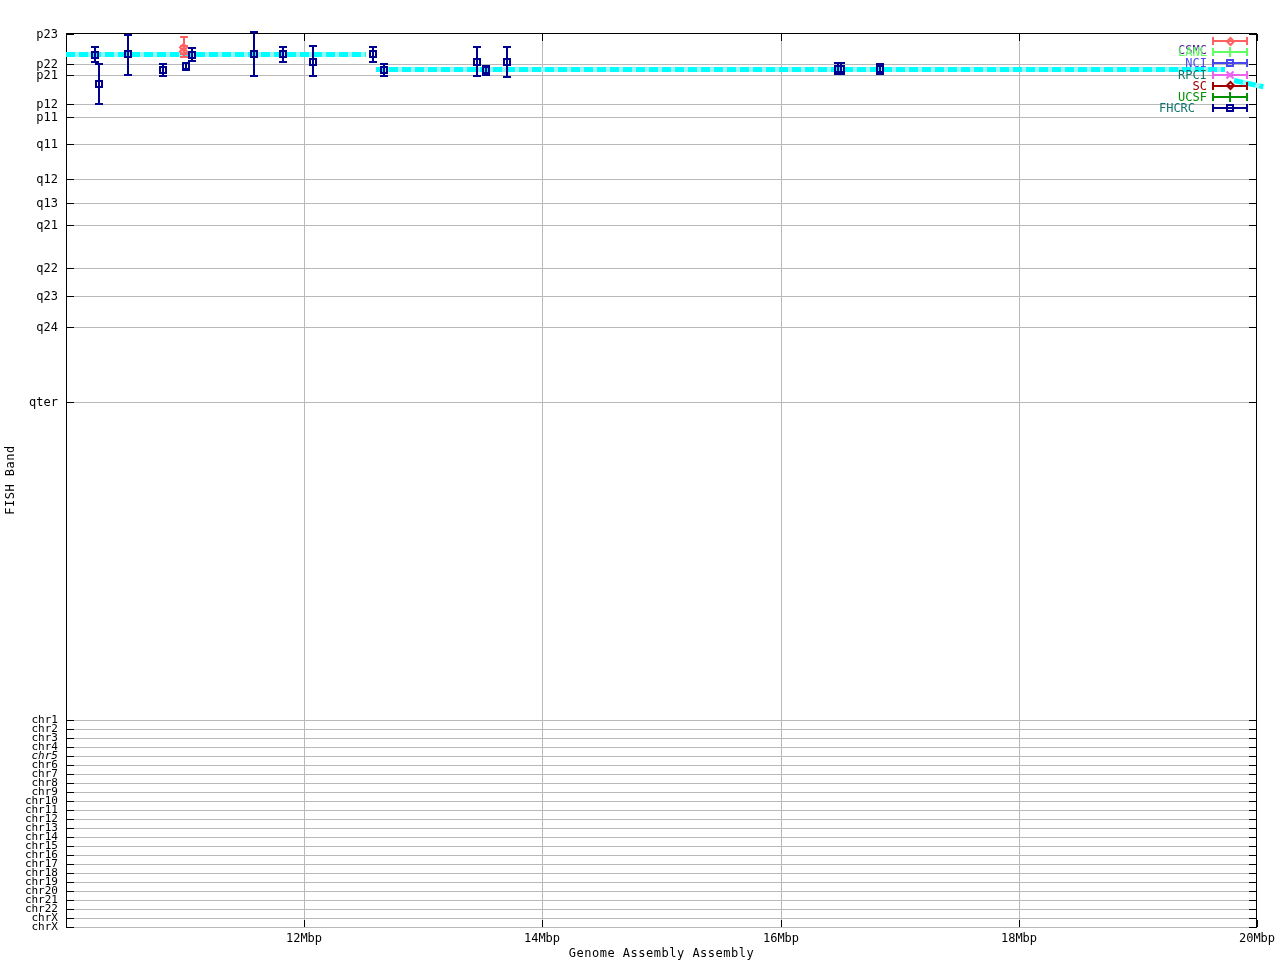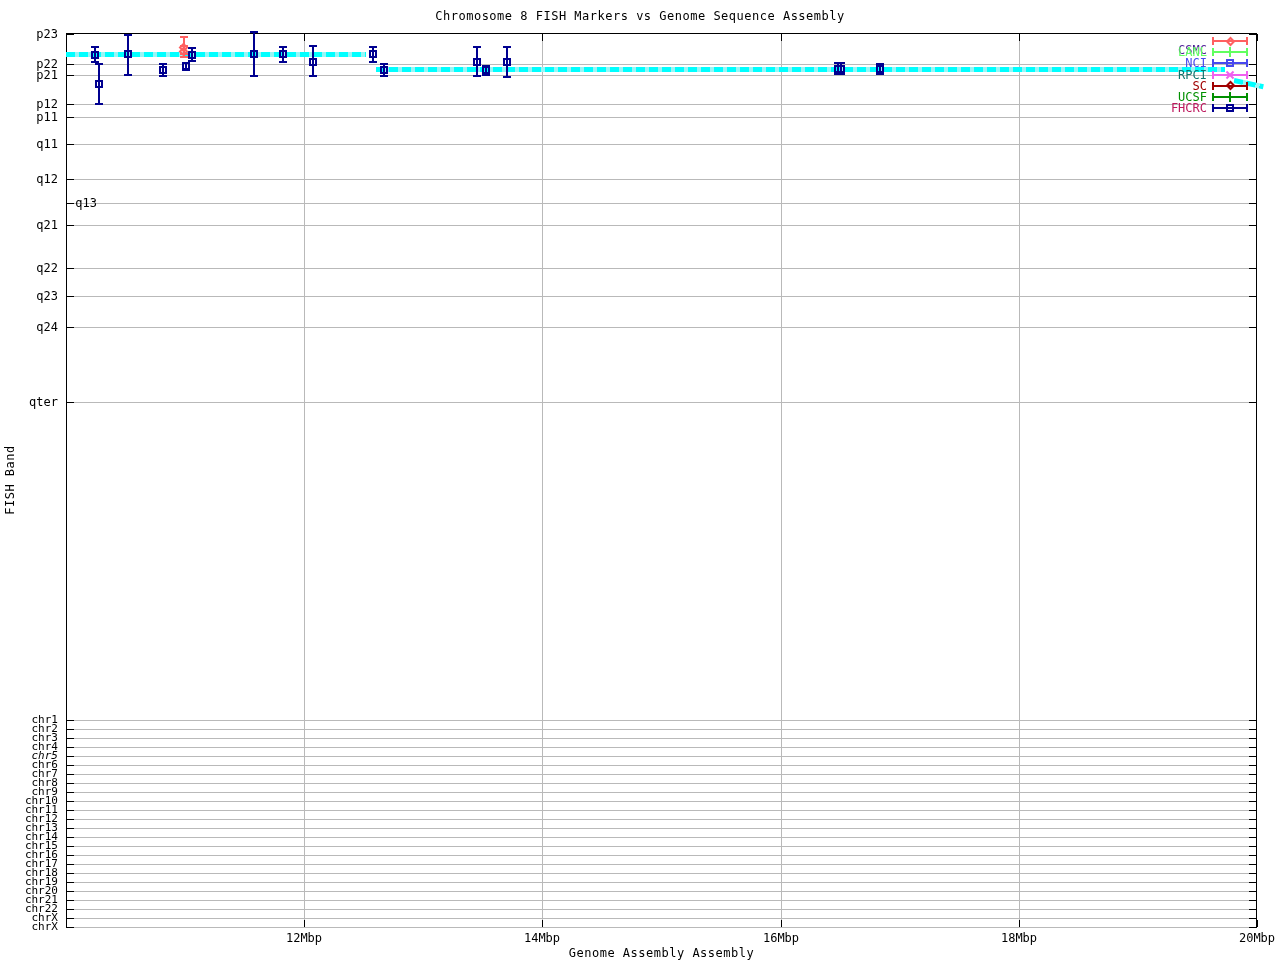--- a/index.html
+++ b/index.html
@@ -25,21 +25,20 @@
   .mk-plus-h{position:absolute;height:2px;}
   .mk-plus-v{position:absolute;width:2px;}
   .cyan-seg{position:absolute;height:5px;}
   .leg-label{position:absolute;left:1147px;width:60px;text-align:right;font-size:12px;height:13px;line-height:13px;}
   .leg-line{position:absolute;height:2px;}
 </style>
 </head>
 <body>
 
 <div class="screen" id="screen">
-  <div class="title">Chromosome 8 FISH Markers vs Genome Sequence Assembly</div>
   <div class="yaxis-title">FISH Band</div>
   <div class="xaxis-title">Genome Assembly Assembly</div>
   <div class="plot" id="plot"></div>
 <div class="gl-h" style="left: 67px; top: 64px; width: 1189px;"></div>
     <div class="gl-h" style="left: 67px; top: 75px; width: 1189px;"></div>
     <div class="gl-h" style="left: 67px; top: 104px; width: 1189px;"></div>
     <div class="gl-h" style="left: 67px; top: 117px; width: 1189px;"></div>
     <div class="gl-h" style="left: 67px; top: 144px; width: 1189px;"></div>
     <div class="gl-h" style="left: 67px; top: 179px; width: 1189px;"></div>
     <div class="gl-h" style="left: 67px; top: 203px; width: 1189px;"></div>
@@ -160,21 +159,21 @@
     <div class="tickmark" style="left: 1019px; top: 920px; width: 1px; height: 7px;"></div>
     <div class="tickmark" style="left: 1257px; top: 34px; width: 1px; height: 7px;"></div>
     <div class="tickmark" style="left: 1257px; top: 920px; width: 1px; height: 7px;"></div>
     <div class="ylab" style="top: 28px;">p23</div>
     <div class="ylab" style="top: 58px;">p22</div>
     <div class="ylab" style="top: 69px;">p21</div>
     <div class="ylab" style="top: 98px;">p12</div>
     <div class="ylab" style="top: 111px;">p11</div>
     <div class="ylab" style="top: 138px;">q11</div>
     <div class="ylab" style="top: 173px;">q12</div>
-    <div class="ylab" style="top: 197px; padding-left: 39px;">q13</div>
+    <div class="ylab" style="top: 197px;">q13</div>
     <div class="ylab" style="top: 219px;">q21</div>
     <div class="ylab" style="top: 262px;">q22</div>
     <div class="ylab" style="top: 290px;">q23</div>
     <div class="ylab" style="top: 321px;">q24</div>
     <div class="ylab" style="top: 396px;">qter</div>
     <div class="chrlab" style="top: 715px;">chr1</div>
     <div class="chrlab" style="top: 724px;">chr2</div>
     <div class="chrlab" style="top: 733px;">chr3</div>
     <div class="chrlab" style="top: 742px;">chr4</div>
     <div class="chrlab" style="top: 751px; font-style: italic;">chr5</div>
@@ -307,18 +306,18 @@
     <div class="leg-line" style="left: 1212px; top: 84.8px; width: 36px; background: rgb(160, 0, 0);"></div>
     <div class="ebar-cap" style="left: 1212px; top: 81.8px; width: 2px; height: 8px; background: rgb(160, 0, 0);"></div>
     <div class="ebar-cap" style="left: 1246px; top: 81.8px; width: 2px; height: 8px; background: rgb(160, 0, 0);"></div>
     <div class="mk-diamond" style="left: 1226.5px; top: 82.3px; border-color: rgb(160, 0, 0);"></div>
     <div class="leg-label" style="top: 91px; color: rgb(0, 144, 0);">UCSF</div>
     <div class="leg-line" style="left: 1212px; top: 96px; width: 36px; background: rgb(0, 144, 0);"></div>
     <div class="ebar-cap" style="left: 1212px; top: 93px; width: 2px; height: 8px; background: rgb(0, 144, 0);"></div>
     <div class="ebar-cap" style="left: 1246px; top: 93px; width: 2px; height: 8px; background: rgb(0, 144, 0);"></div>
     <div class="mk-plus-h" style="left: 1225px; top: 96px; width: 10px; background: rgb(0, 144, 0);"></div>
     <div class="mk-plus-v" style="left: 1229px; top: 92px; height: 10px; background: rgb(0, 144, 0);"></div>
-    <div class="leg-label" style="top: 102.2px; color: #be185d;">FHCRC</div>
+    <div class="leg-label" style="top: 102.2px; color: #0f766e; text-align: center;">FHCRC</div>
     <div class="leg-line" style="left: 1212px; top: 107.2px; width: 36px; background: rgb(0, 0, 144);"></div>
     <div class="ebar-cap" style="left: 1212px; top: 104.2px; width: 2px; height: 8px; background: rgb(0, 0, 144);"></div>
     <div class="ebar-cap" style="left: 1246px; top: 104.2px; width: 2px; height: 8px; background: rgb(0, 0, 144);"></div>
     <div class="mk-square" style="left: 1226px; top: 104.2px; border-color: rgb(0, 0, 144);"></div>
   </div>
 
 </body></html>

